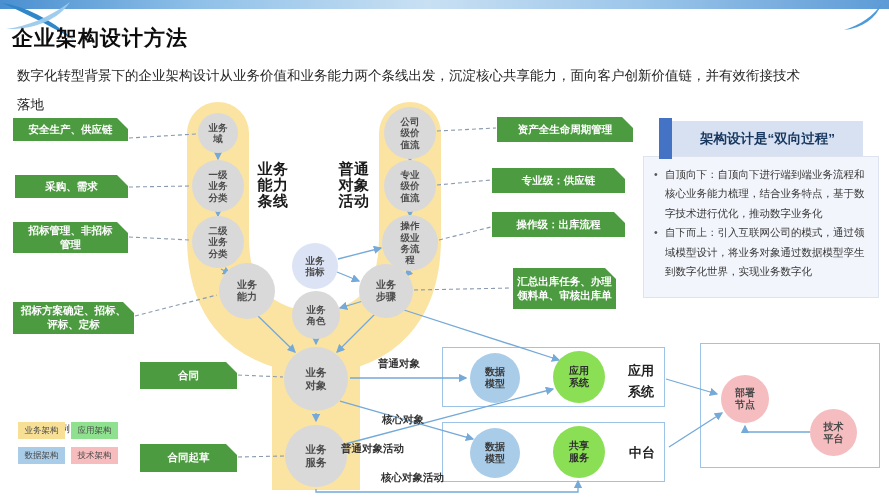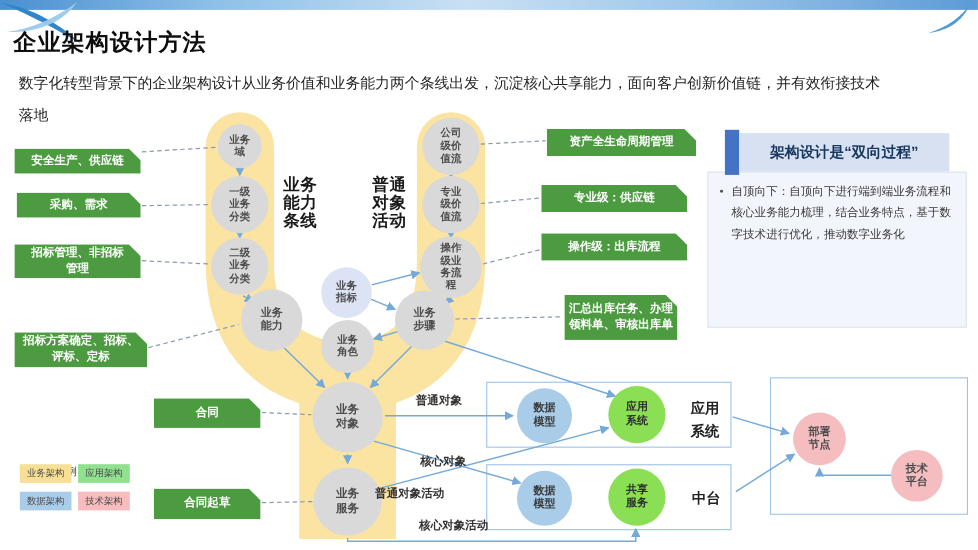--- a/index.html
+++ b/index.html
@@ -54,21 +54,21 @@
   #n-dm2  { left:470px; top:428px; width:50px; height:50px; }
   #n-gx   { left:553px; top:426px; width:52px; height:52px; }
   #n-bs   { left:721px; top:375px; width:48px; height:48px; }
   #n-jp   { left:810px; top:409px; width:47px; height:47px; }
 
   
   .gbox { position:absolute; background:#4D9B41; color:#fff; font-weight:bold; font-size:10.5px;
           display:flex; align-items:center; justify-content:center; text-align:center; line-height:1.3;
           clip-path:polygon(0 0, calc(100% - 11px) 0, 100% 11px, 100% 100%, 0 100%);
           z-index:3; padding:1px 12px; }
-  #gb-1 { left:13px;  top:135px; width:115px; height:23px; }
+  #gb-1 { left:13px;  top:118px; width:115px; height:23px; }
   #gb-2 { left:15px;  top:175px; width:113px; height:23px; }
   #gb-3 { left:13px;  top:222px; width:115px; height:31px; }
   #gb-4 { left:13px;  top:302px; width:121px; height:32px; padding:11px 6px; }
   #gb-5 { left:140px; top:362px; width:97px;  height:27px; }
   #gb-6 { left:140px; top:444px; width:97px;  height:28px; }
   #gb-r1 { left:497px; top:117px; width:136px; height:25px; }
   #gb-r2 { left:492px; top:168px; width:133px; height:25px; }
   #gb-r3 { left:492px; top:212px; width:133px; height:25px; }
   #gb-r4 { left:513px; top:268px; width:103px; height:41px; padding:1px 4px; line-height:1.24; }
 
@@ -255,20 +255,21 @@
   <div class="elabel" id="el-poa">普通对象活动</div>
   <div class="elabel" id="el-coa">核心对象活动</div>
   <div class="glabel" id="gl-app">应用系统</div>
   <div class="glabel" id="gl-mid">中台</div>
 
   <div class="panel-bar"></div>
   <div class="panel-title">架构设计是“双向过程”</div>
   <div class="panel-body">
     <ul>
       <li>自顶向下：自顶向下进行端到端业务流程和核心业务能力梳理，结合业务特点，基于数字技术进行优化，推动数字业务化</li>
+      <li>自下而上：引入互联网公司的模式，通过领域模型设计，将业务对象通过数据模型孪生到数字化世界，实现业务数字化</li>
     </ul>
   </div>
 
   <div class="legend-title">图例</div>
   <div class="chip" id="chip-0" style="background: rgb(247, 224, 150);">业务架构</div>
   <div class="chip" id="chip-1" style="background: rgb(143, 224, 143);">应用架构</div>
   <div class="chip" id="chip-2" style="background: rgb(169, 204, 233);">数据架构</div>
   <div class="chip" id="chip-3" style="background: rgb(246, 188, 190);">技术架构</div>
 
 </div>

